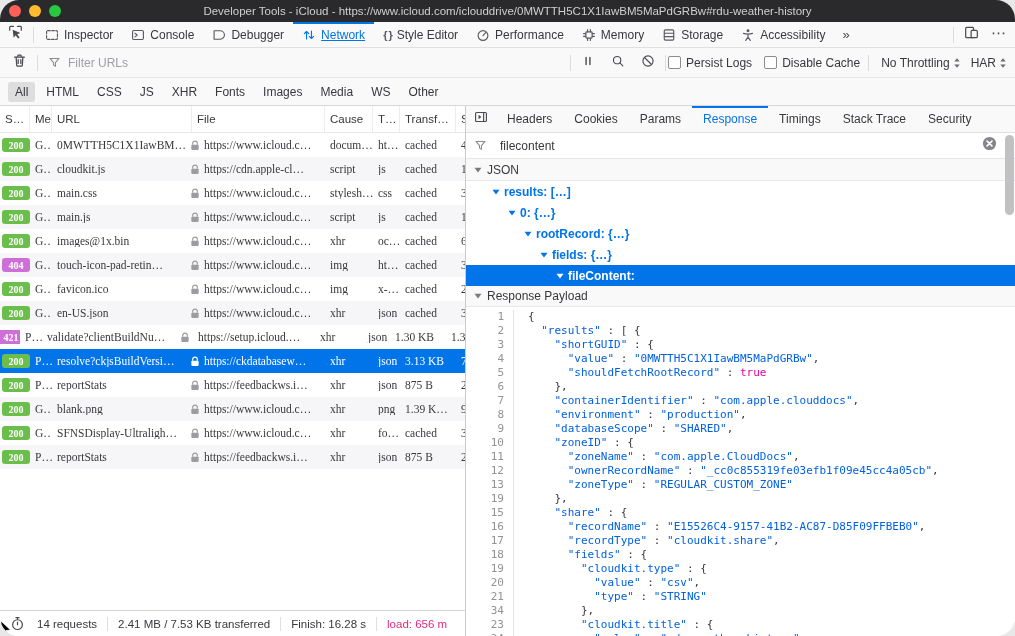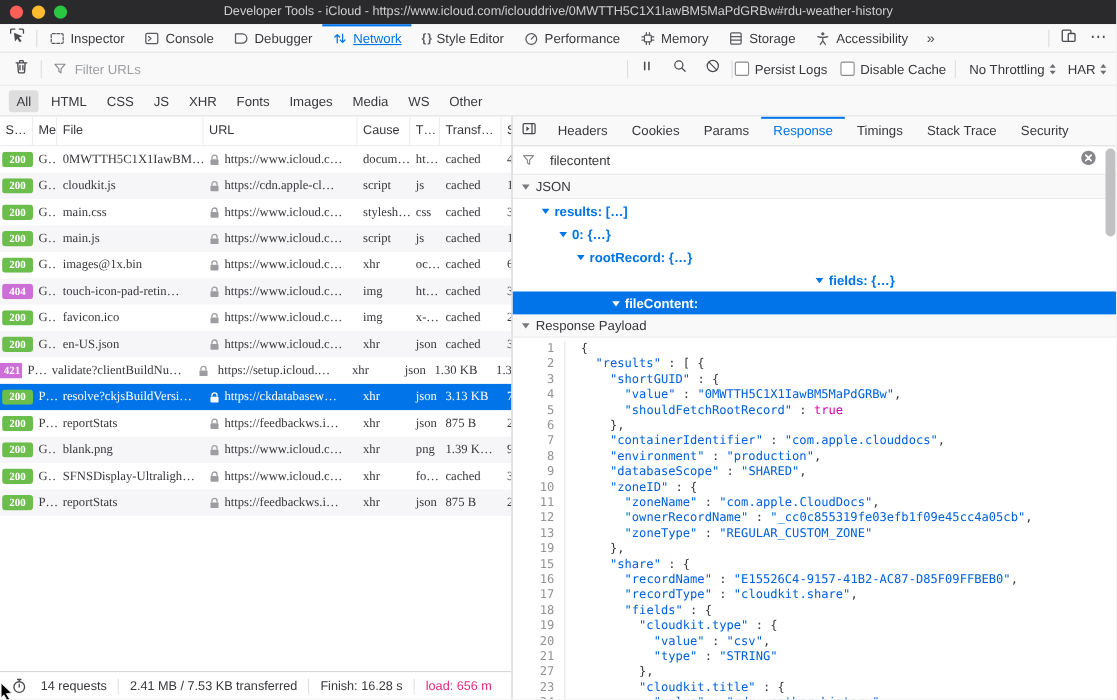--- a/index.html
+++ b/index.html
@@ -1,17 +1,17 @@
 <!DOCTYPE html>
 <html><head>
 <meta charset="utf-8">
 <style>
   html,body{margin:0;padding:0;background:#e8e8e8;}
   #app{position:relative;width:1015px;height:636px;overflow:hidden;background:#fff;
-       font-family:"Liberation Sans",sans-serif;color:#38383d;-webkit-font-smoothing:antialiased;}
+       font-family:"Liberation Sans",sans-serif;color:#38383d;border-radius:19px;-webkit-font-smoothing:antialiased;}
   
   .titlebar{position:absolute;left:0;top:0;width:100%;height:22px;background:#2a2a2c;
             display:flex;align-items:center;justify-content:center;}
   .traffic{position:absolute;left:9px;top:5px;display:flex;gap:8px;}
   .light{width:12px;height:12px;border-radius:50%;}
   .titlebar .wtitle{font-size:11.5px;color:#cfcfd2;white-space:nowrap;}
   
   .tabbar{position:absolute;left:0;top:22px;width:100%;height:26px;background:#f9f9fa;
           border-bottom:1px solid #e0e0e2;display:flex;align-items:center;box-sizing:border-box;}
   .iconbtn{display:flex;align-items:center;justify-content:center;height:100%;padding:0 8px;color:#4a4a4f;}
@@ -274,22 +274,22 @@
       <span class="pill">Images</span>
       <span class="pill">Media</span>
       <span class="pill">WS</span>
       <span class="pill">Other</span>
     </div>
 
   <div class="leftpane">
     <div class="thead" id="net-thead">
         <div class="th" style="width: 30px;">S…</div>
         <div class="th" style="width: 22px;">Me</div>
+        <div class="th" style="width: 140px;">URL</div>
         <div class="th" style="width: 133px;">File</div>
-        <div class="th" style="width: 140px;">URL</div>
         <div class="th" style="width: 48px;">Cause</div>
         <div class="th" style="width: 27px;">T…</div>
         <div class="th" style="width: 56px;">Transf…</div>
         <div class="th" style="width: 30px;">S</div>
       </div>
     <div id="net-rows">
         <div class="nrow">
           <div class="td status" style="width: 30px;">
             <span class="badge" style="background: rgb(108, 190, 76);">200</span>
           </div>
@@ -647,21 +647,21 @@
           <span>0: {…}</span>
         </div>
         <div class="tree-row" style="padding-left: 58px;">
           <span class="tw">
             <svg width="8" height="8" viewBox="0 0 8 8">
               <path d="M.5 1.8h7L4 6.6z" fill="currentColor"></path>
             </svg>
           </span>
           <span>rootRecord: {…}</span>
         </div>
-        <div class="tree-row" style="padding-left: 74px; justify-content: center;">
+        <div class="tree-row" style="padding-left: 74px;">
           <span class="tw">
             <svg width="8" height="8" viewBox="0 0 8 8">
               <path d="M.5 1.8h7L4 6.6z" fill="currentColor"></path>
             </svg>
           </span>
           <span>fields: {…}</span>
         </div>
         <div class="tree-row selected" style="padding-left: 90px;">
           <span class="tw">
             <svg width="8" height="8" viewBox="0 0 8 8">
@@ -694,21 +694,21 @@
         <div class="cline"><span class="ln">12</span><span class="lc">      <span class="cs">"ownerRecordName"</span> : <span class="cs">"_cc0c855319fe03efb1f09e45cc4a05cb"</span>,</span></div>
         <div class="cline"><span class="ln">13</span><span class="lc">      <span class="cs">"zoneType"</span> : <span class="cs">"REGULAR_CUSTOM_ZONE"</span></span></div>
         <div class="cline"><span class="ln">19</span><span class="lc">    },</span></div>
         <div class="cline"><span class="ln">15</span><span class="lc">    <span class="cs">"share"</span> : {</span></div>
         <div class="cline"><span class="ln">16</span><span class="lc">      <span class="cs">"recordName"</span> : <span class="cs">"E15526C4-9157-41B2-AC87-D85F09FFBEB0"</span>,</span></div>
         <div class="cline"><span class="ln">17</span><span class="lc">      <span class="cs">"recordType"</span> : <span class="cs">"cloudkit.share"</span>,</span></div>
         <div class="cline"><span class="ln">18</span><span class="lc">      <span class="cs">"fields"</span> : {</span></div>
         <div class="cline"><span class="ln">19</span><span class="lc">        <span class="cs">"cloudkit.type"</span> : {</span></div>
         <div class="cline"><span class="ln">20</span><span class="lc">          <span class="cs">"value"</span> : <span class="cs">"csv"</span>,</span></div>
         <div class="cline"><span class="ln">21</span><span class="lc">          <span class="cs">"type"</span> : <span class="cs">"STRING"</span></span></div>
-        <div class="cline"><span class="ln">27</span><span class="lc">        },</span></div>
+        <div class="cline"><span class="ln">34</span><span class="lc">        },</span></div>
         <div class="cline"><span class="ln">23</span><span class="lc">        <span class="cs">"cloudkit.title"</span> : {</span></div>
         <div class="cline"><span class="ln">24</span><span class="lc">          <span class="cs">"value"</span> : <span class="cs">"rdu-weather-history"</span>,</span></div>
       </div>
     <div class="vscroll"></div>
   </div>
 
   <span class="cursor">
     <svg width="16" height="17" viewBox="0 0 16 17">
         <path d="M2 1l9.5 9-4.7.6 3.2 5.4-2.3 1.2-3.2-5.5L2 14.5z" fill="#000" stroke="#fff" stroke-width="0.7"></path>
       </svg>

